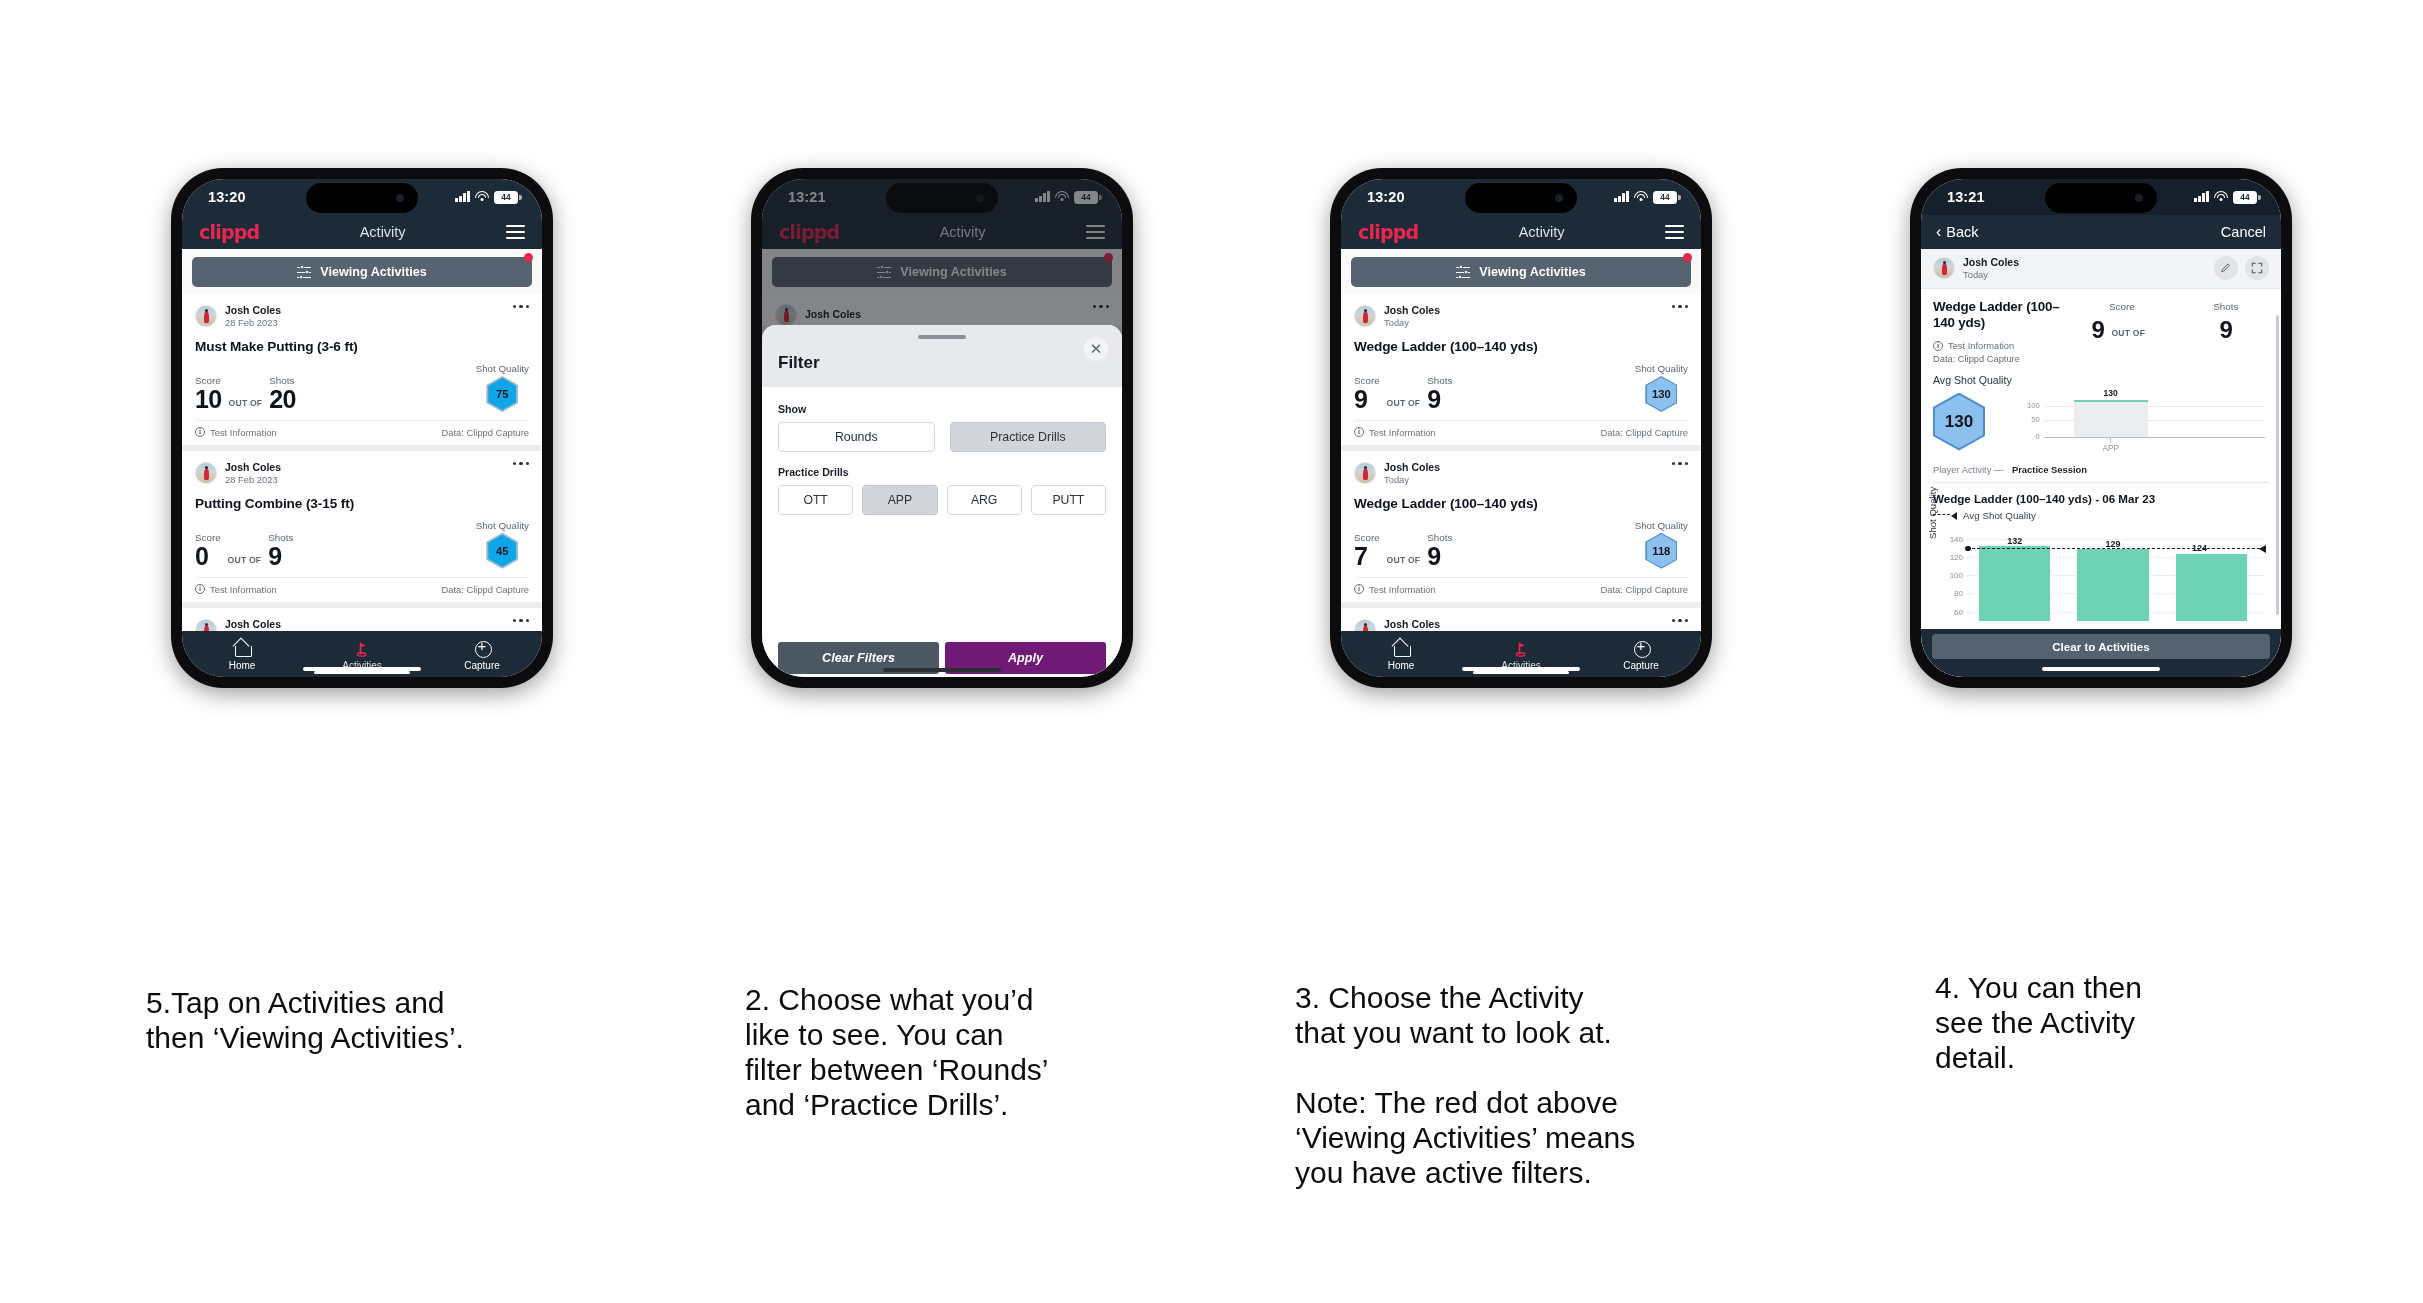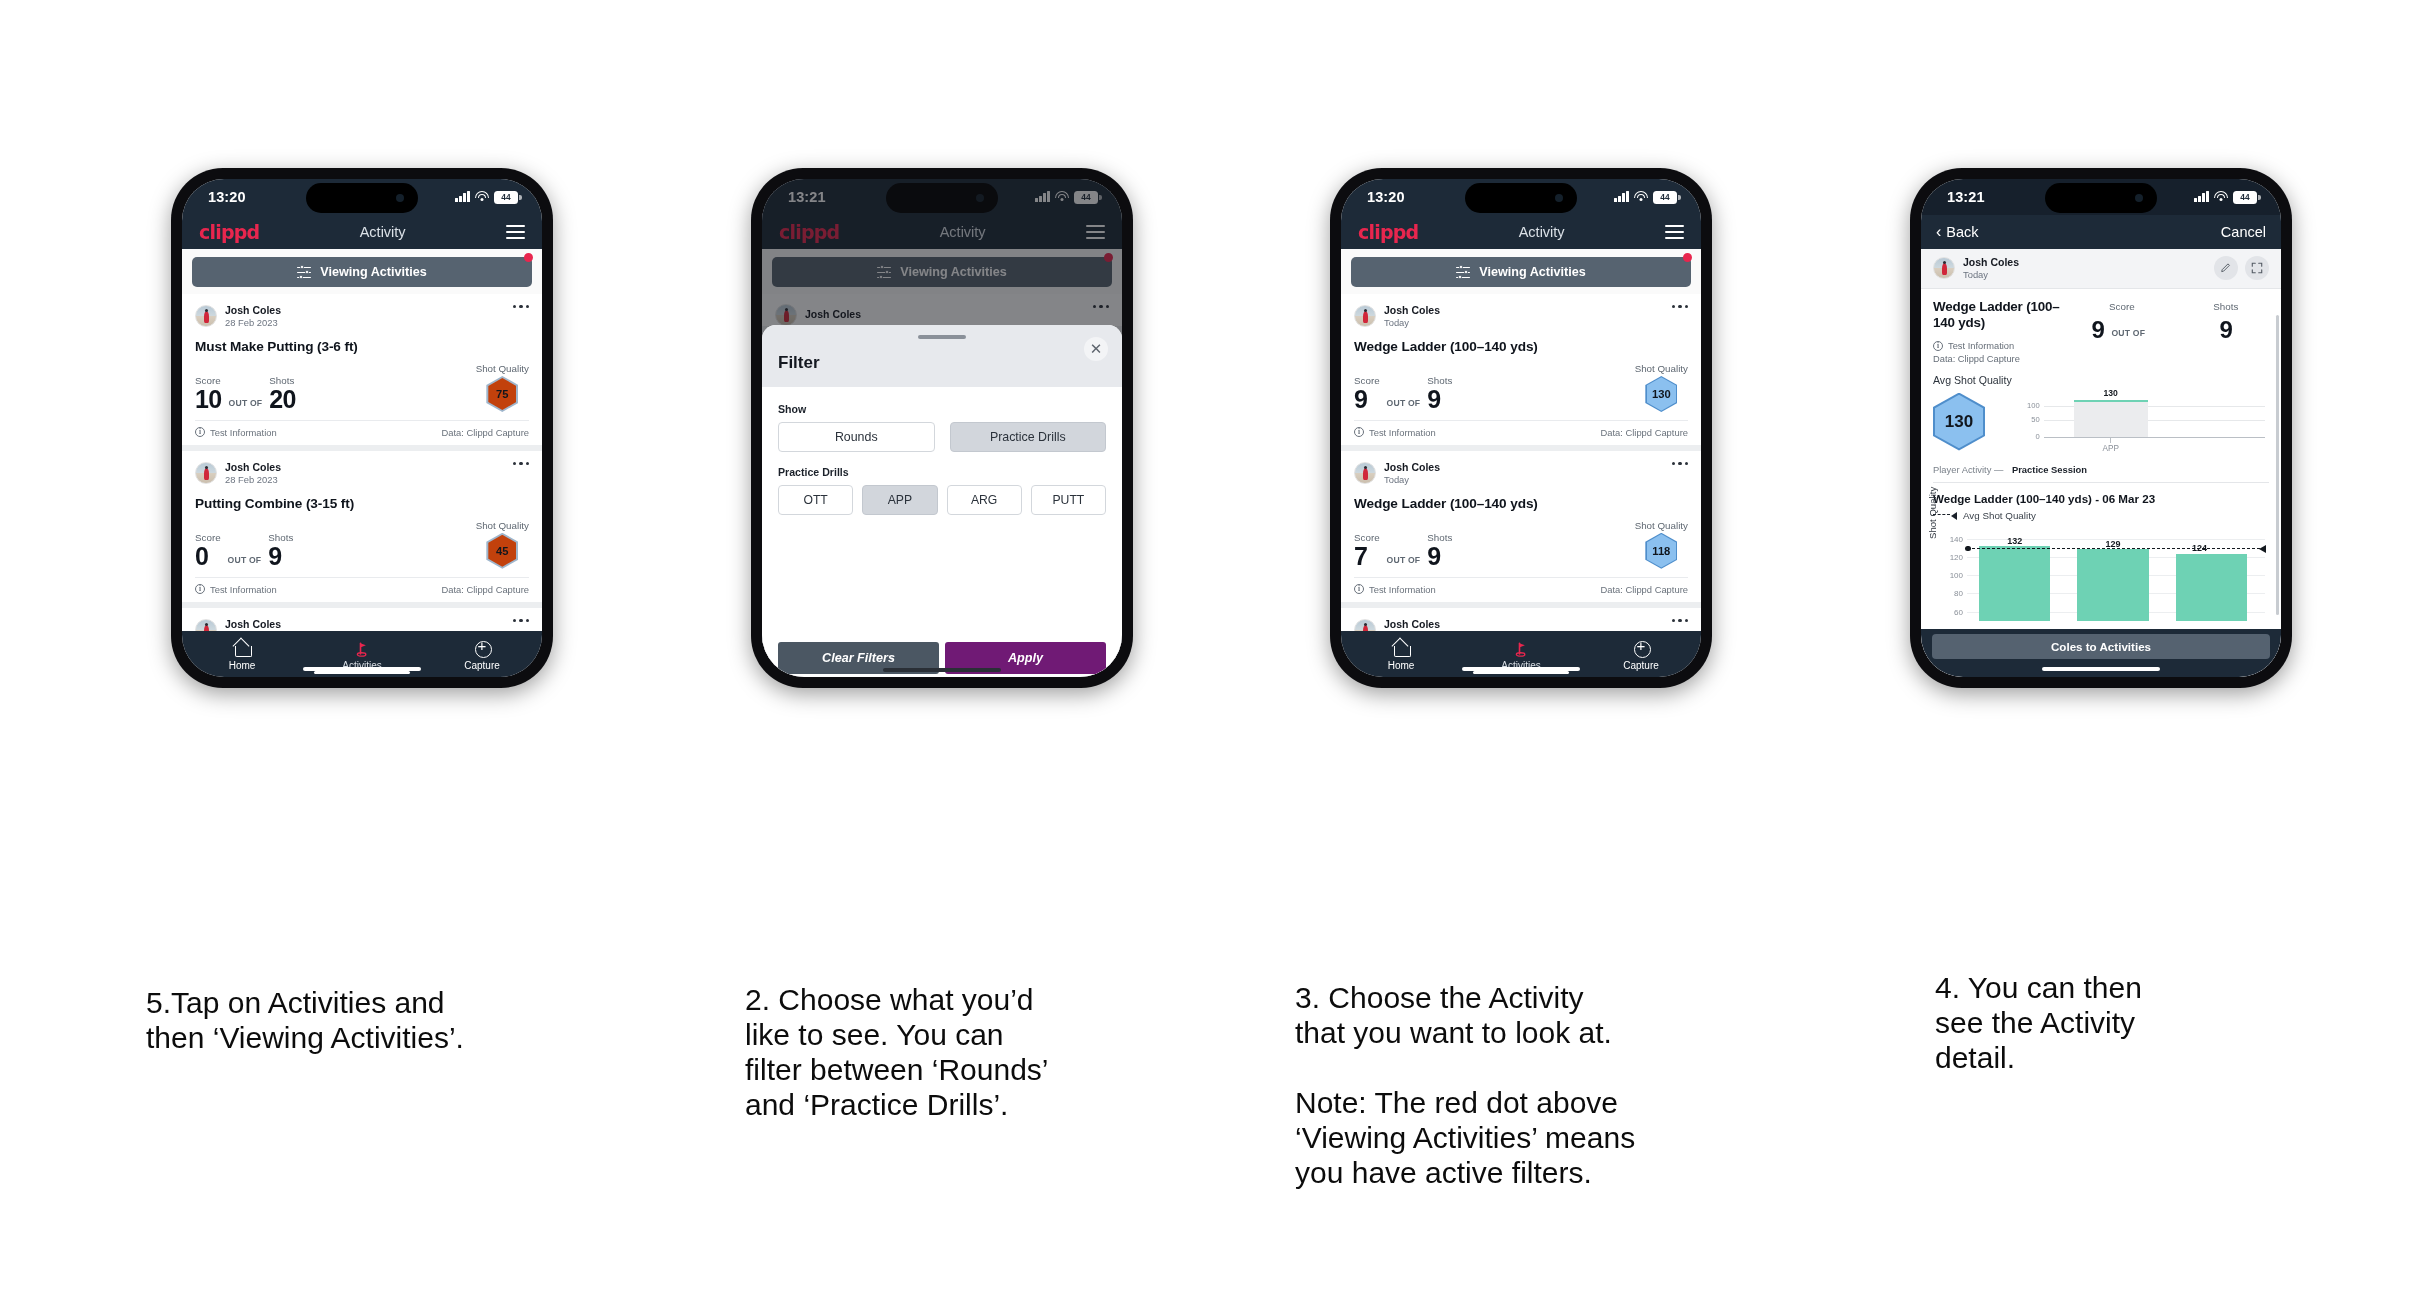--- a/index.html
+++ b/index.html
@@ -142,21 +142,21 @@
   .m-shots { margin-left:0; }
   .quality { margin-left:auto; display:flex; flex-direction:column; align-items:center;}
   .quality .m-label { margin-bottom:2px;}
   .hex {
     width:32px;height:36px; display:flex;align-items:center;justify-content:center;
     font-size:11.2px; font-weight:bold; color:#11161d;
     clip-path: polygon(50% 0%, 100% 25%, 100% 75%, 50% 100%, 0% 75%, 0% 25%);
   }
   .hex.outline { background:#9fb6cc; }
   .hex.outline span{
-    width:28px;height:32px;background:#c2410c;display:flex;align-items:center;justify-content:center;
+    width:28px;height:32px;background:#0ea5e9;display:flex;align-items:center;justify-content:center;
     clip-path: polygon(50% 0%, 100% 25%, 100% 75%, 50% 100%, 0% 75%, 0% 25%);
   }
   .hex.filled { background:#4f8ecb; }
   .hex.filled span{
     width:29.5px;height:33.5px;background:#8bc0ef;display:flex;align-items:center;justify-content:center;
     clip-path: polygon(50% 0%, 100% 25%, 100% 75%, 50% 100%, 0% 75%, 0% 25%);
   }
   .card-foot {
     display:flex; align-items:center; justify-content:space-between;
     border-top:1px solid #e9ebee; padding:6px 0 7px; font-size:9.4px; color:#6a727c;
@@ -896,21 +896,21 @@
             <div class="bc-label" style="left:37%; width:24%; top:5%;">129</div>
             <div class="bc-label" style="left:66%; width:24%; top:10%;">124</div>
 
             <div class="bc-avgline" style="top:15.8%;"></div>
           </div>
         </div>
 
         <div class="scrollbar"></div>
 
         <div class="backbar">
-          <div class="backbtn">Coles to Activities</div>
+          <div class="backbtn">Clear to Activities</div>
           <div class="homebar"></div>
         </div>
 
       </div>
     </div>
   </div>
 
   <div class="caption" style="left:146px; top:985px; width:560px;">5.Tap on Activities and
 then ‘Viewing Activities’.</div>
   <div class="caption" style="left:745px; top:982px; width:510px;">2. Choose what you’d

